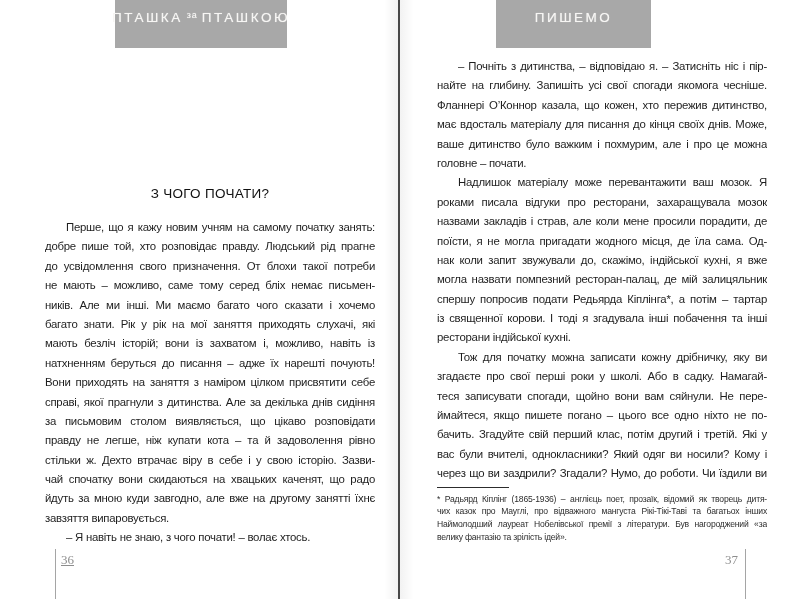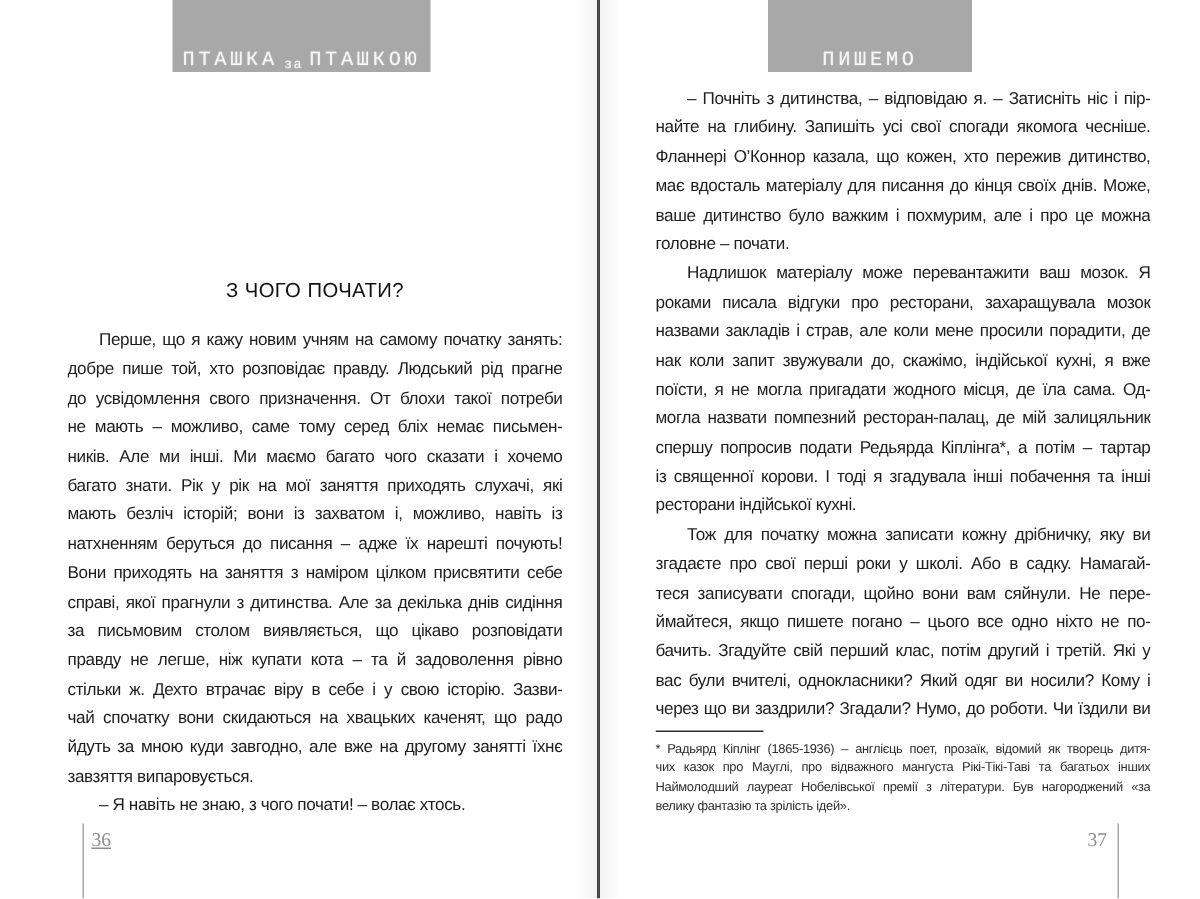--- a/index.html
+++ b/index.html
@@ -41,33 +41,33 @@
     left: 400px;
     background: linear-gradient(to left, rgba(0,0,0,0), rgba(0,0,0,0.05));
   }
   
   .banner {
     position: absolute;
     top: 0;
     height: 48px;
     background: #a8a8a8;
     color: #f7f6f4;
-    font-family: Liberation Mono, monospace;
+    font-family: Liberation Sans, sans-serif;
     font-size: 13.5px;
     letter-spacing: 2.5px;
     display: flex;
-    align-items: flex-end;
+    align-items: flex-start;
     justify-content: center;
     padding-top: 10px;
     box-sizing: border-box;
     text-shadow: 0 0 1px rgba(255,255,255,0.6);
     white-space: nowrap;
   }
   .banner-left { left: 115px; width: 172px; }
-  .banner-right { left: 512px; width: 136px; }
+  .banner-right { left: 496px; width: 155px; }
   .banner .small {
     font-size: 9px;
     letter-spacing: 1px;
     margin: 0 4px;
   }
   
   .column {
     position: absolute;
     width: 330px;
     overflow: hidden;
@@ -178,22 +178,22 @@
     <div class="lines">
         <div class="line indent">– Почніть з дитинства, – відповідаю я. – Затисніть ніс і пір-</div>
         <div class="line">найте на глибину. Запишіть усі свої спогади якомога чесніше.</div>
         <div class="line">Фланнері О’Коннор казала, що кожен, хто пережив дитинство,</div>
         <div class="line">має вдосталь матеріалу для писання до кінця своїх днів. Може,</div>
         <div class="line">ваше дитинство було важким і похмурим, але і про це можна</div>
         <div class="line para-end">головне – почати.</div>
         <div class="line indent">Надлишок матеріалу може перевантажити ваш мозок. Я</div>
         <div class="line">роками писала відгуки про ресторани, захаращувала мозок</div>
         <div class="line">назвами закладів і страв, але коли мене просили порадити, де</div>
+        <div class="line">поїсти, я не могла пригадати жодного місця, де їла сама. Од-</div>
         <div class="line">нак коли запит звужували до, скажімо, індійської кухні, я вже</div>
-        <div class="line">поїсти, я не могла пригадати жодного місця, де їла сама. Од-</div>
         <div class="line">могла назвати помпезний ресторан-палац, де мій залицяльник</div>
         <div class="line">спершу попросив подати Редьярда Кіплінга*, а потім – тартар</div>
         <div class="line">із священної корови. І тоді я згадувала інші побачення та інші</div>
         <div class="line para-end">ресторани індійської кухні.</div>
         <div class="line indent">Тож для початку можна записати кожну дрібничку, яку ви</div>
         <div class="line">згадаєте про свої перші роки у школі. Або в садку. Намагай-</div>
         <div class="line">теся записувати спогади, щойно вони вам сяйнули. Не пере-</div>
         <div class="line">ймайтеся, якщо пишете погано – цього все одно ніхто не по-</div>
         <div class="line">бачить. Згадуйте свій перший клас, потім другий і третій. Які у</div>
         <div class="line">вас були вчителі, однокласники? Який одяг ви носили? Кому і</div>

